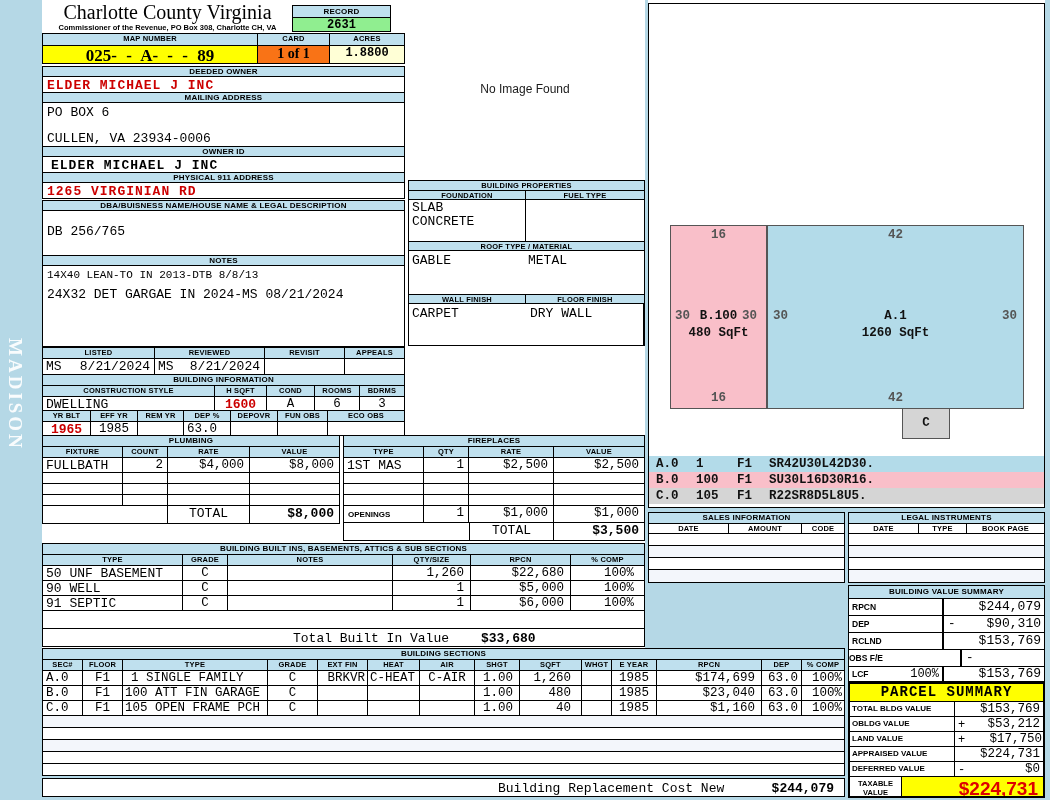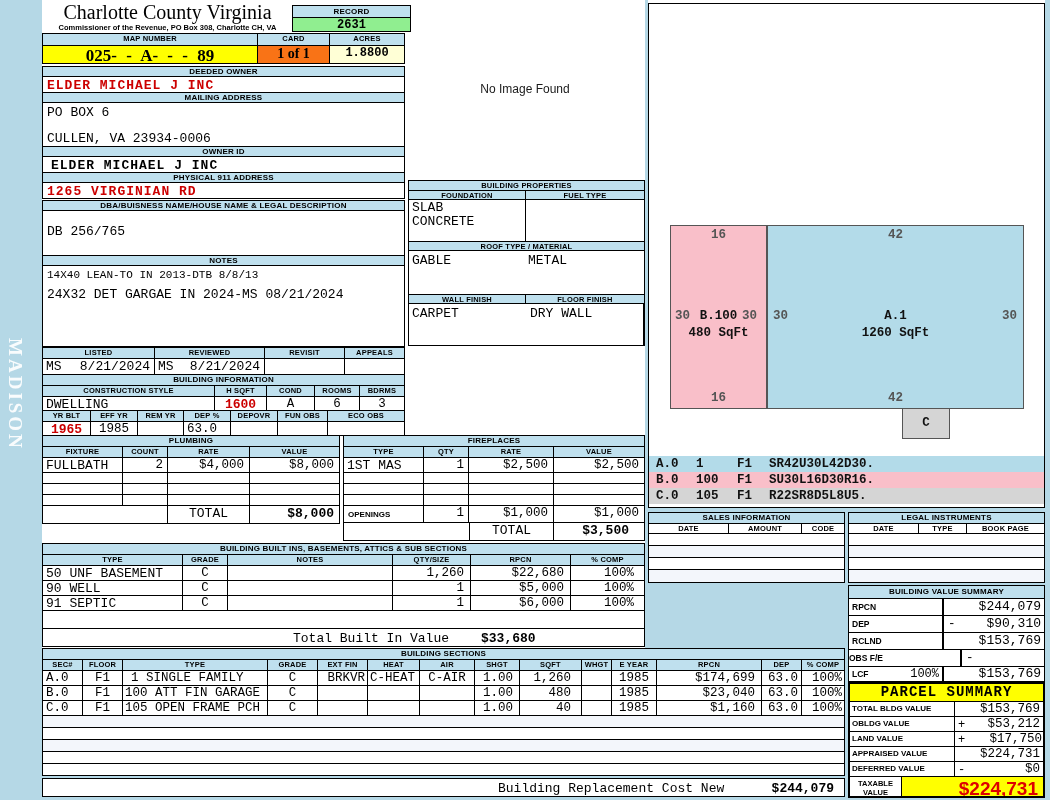--- a/index.html
+++ b/index.html
@@ -32,21 +32,21 @@
   <div class="abs" style="left:42px;top:0;width:603px;height:648px;background:#fff"></div>
   <div class="abs" style="left:648px;top:0;width:397px;height:508px;background:#fff"></div>
 
   <div class="abs" style="left:4px;top:338px;writing-mode:vertical-rl;font:bold 19px 'Liberation Serif',serif;color:rgba(255,255,255,.92);letter-spacing:3px">MADISON</div>
 
   <div class="abs" style="left:42px;top:2px;width:251px;height:30px;background:#fff">
     <div style="font:20px 'Liberation Serif',serif;text-align:center;line-height:21px;white-space:nowrap">Charlotte County Virginia</div>
     <div style="font:bold 7.5px 'Liberation Sans',sans-serif;text-align:center;white-space:nowrap">Commissioner of the Revenue, PO Box 308, Charlotte CH, VA</div>
   </div>
 
-  <div class="box" style="left:292px;top:5px;width:119px;height:27px">
+  <div class="box" style="left:292px;top:5px;width:99px;height:27px">
     <div class="bar" style="height:11px;line-height:11px">RECORD</div>
     <div style="background:#90ee90;height:14px;font:bold 12px 'Liberation Mono',monospace;text-align:center;line-height:14px">2631</div>
   </div>
 
   <div class="box" style="left:42px;top:33px;width:363px;height:31px">
     <div class="row" style="height:12px;line-height:11px">
       <div class="c hc" style="width:215px">MAP NUMBER</div>
       <div class="c hc" style="width:72px">CARD</div>
       <div class="c hc cl" style="width:74px">ACRES</div>
     </div>
@@ -242,21 +242,21 @@
       </div>
     <div class="row" style="height:17px;line-height:15px">
       <div class="c" style="width:80px;font:bold 8px 'Liberation Sans',sans-serif;padding:4px 0 0 4px">OPENINGS</div>
       <div class="c m r" style="width:45px;padding-right:4px">1</div>
       <div class="c m r" style="width:85px;padding-right:5px">$1,000</div>
       <div class="c m r cl" style="width:90px;padding-right:5px">$1,000</div>
     </div>
     <div class="row nb" style="height:18px;line-height:16px">
       <div class="c" style="width:125px;border-right:none"></div>
       <div class="c m ctr" style="width:85px;font-size:13px;border-left:1px solid #000">TOTAL</div>
-      <div class="c mb r cl" style="width:90px;padding-right:15px">$3,500</div>
+      <div class="c mb r cl" style="width:90px;padding-right:5px">$3,500</div>
     </div>
   </div>
 
   <div class="box" style="left:42px;top:543px;width:603px;height:104px">
     <div class="bar">BUILDING BUILT INS, BASEMENTS, ATTICS &amp; SUB SECTIONS</div>
     <div class="row" style="height:11px;line-height:10px">
       <div class="c hc" style="width:140px">TYPE</div>
       <div class="c hc" style="width:45px">GRADE</div>
       <div class="c hc" style="width:165px">NOTES</div>
       <div class="c hc" style="width:78px">QTY/SIZE</div>

